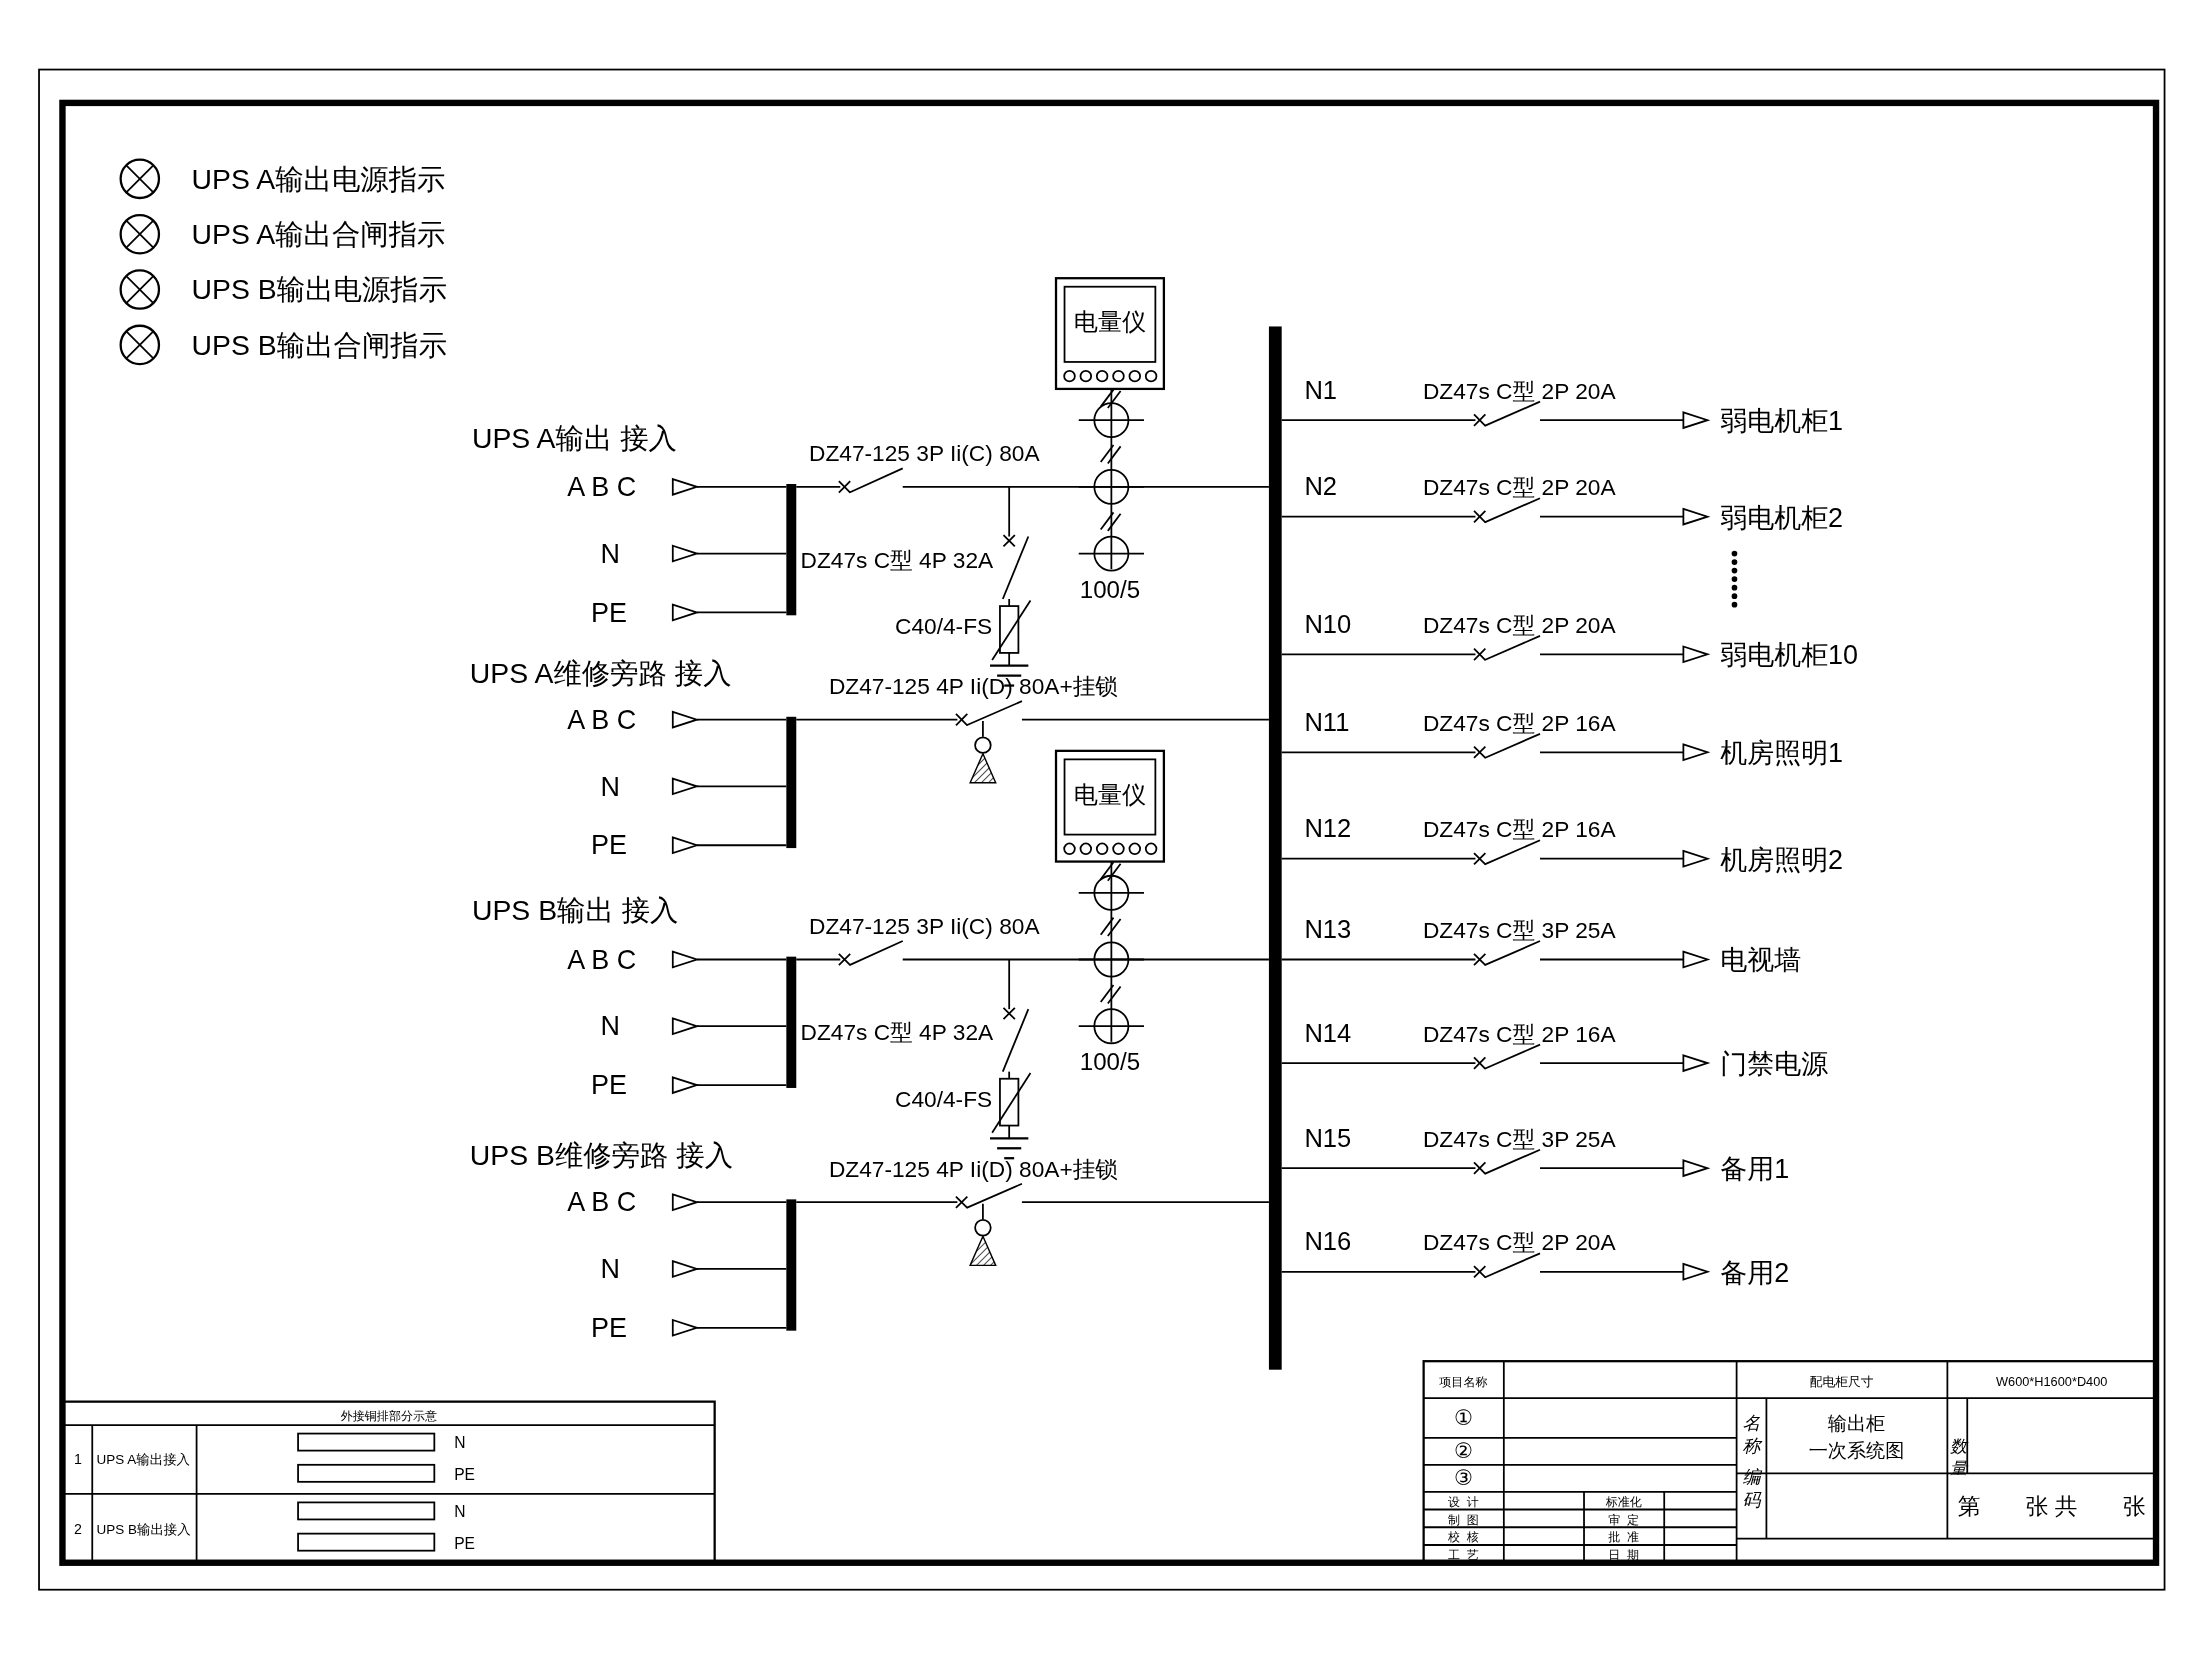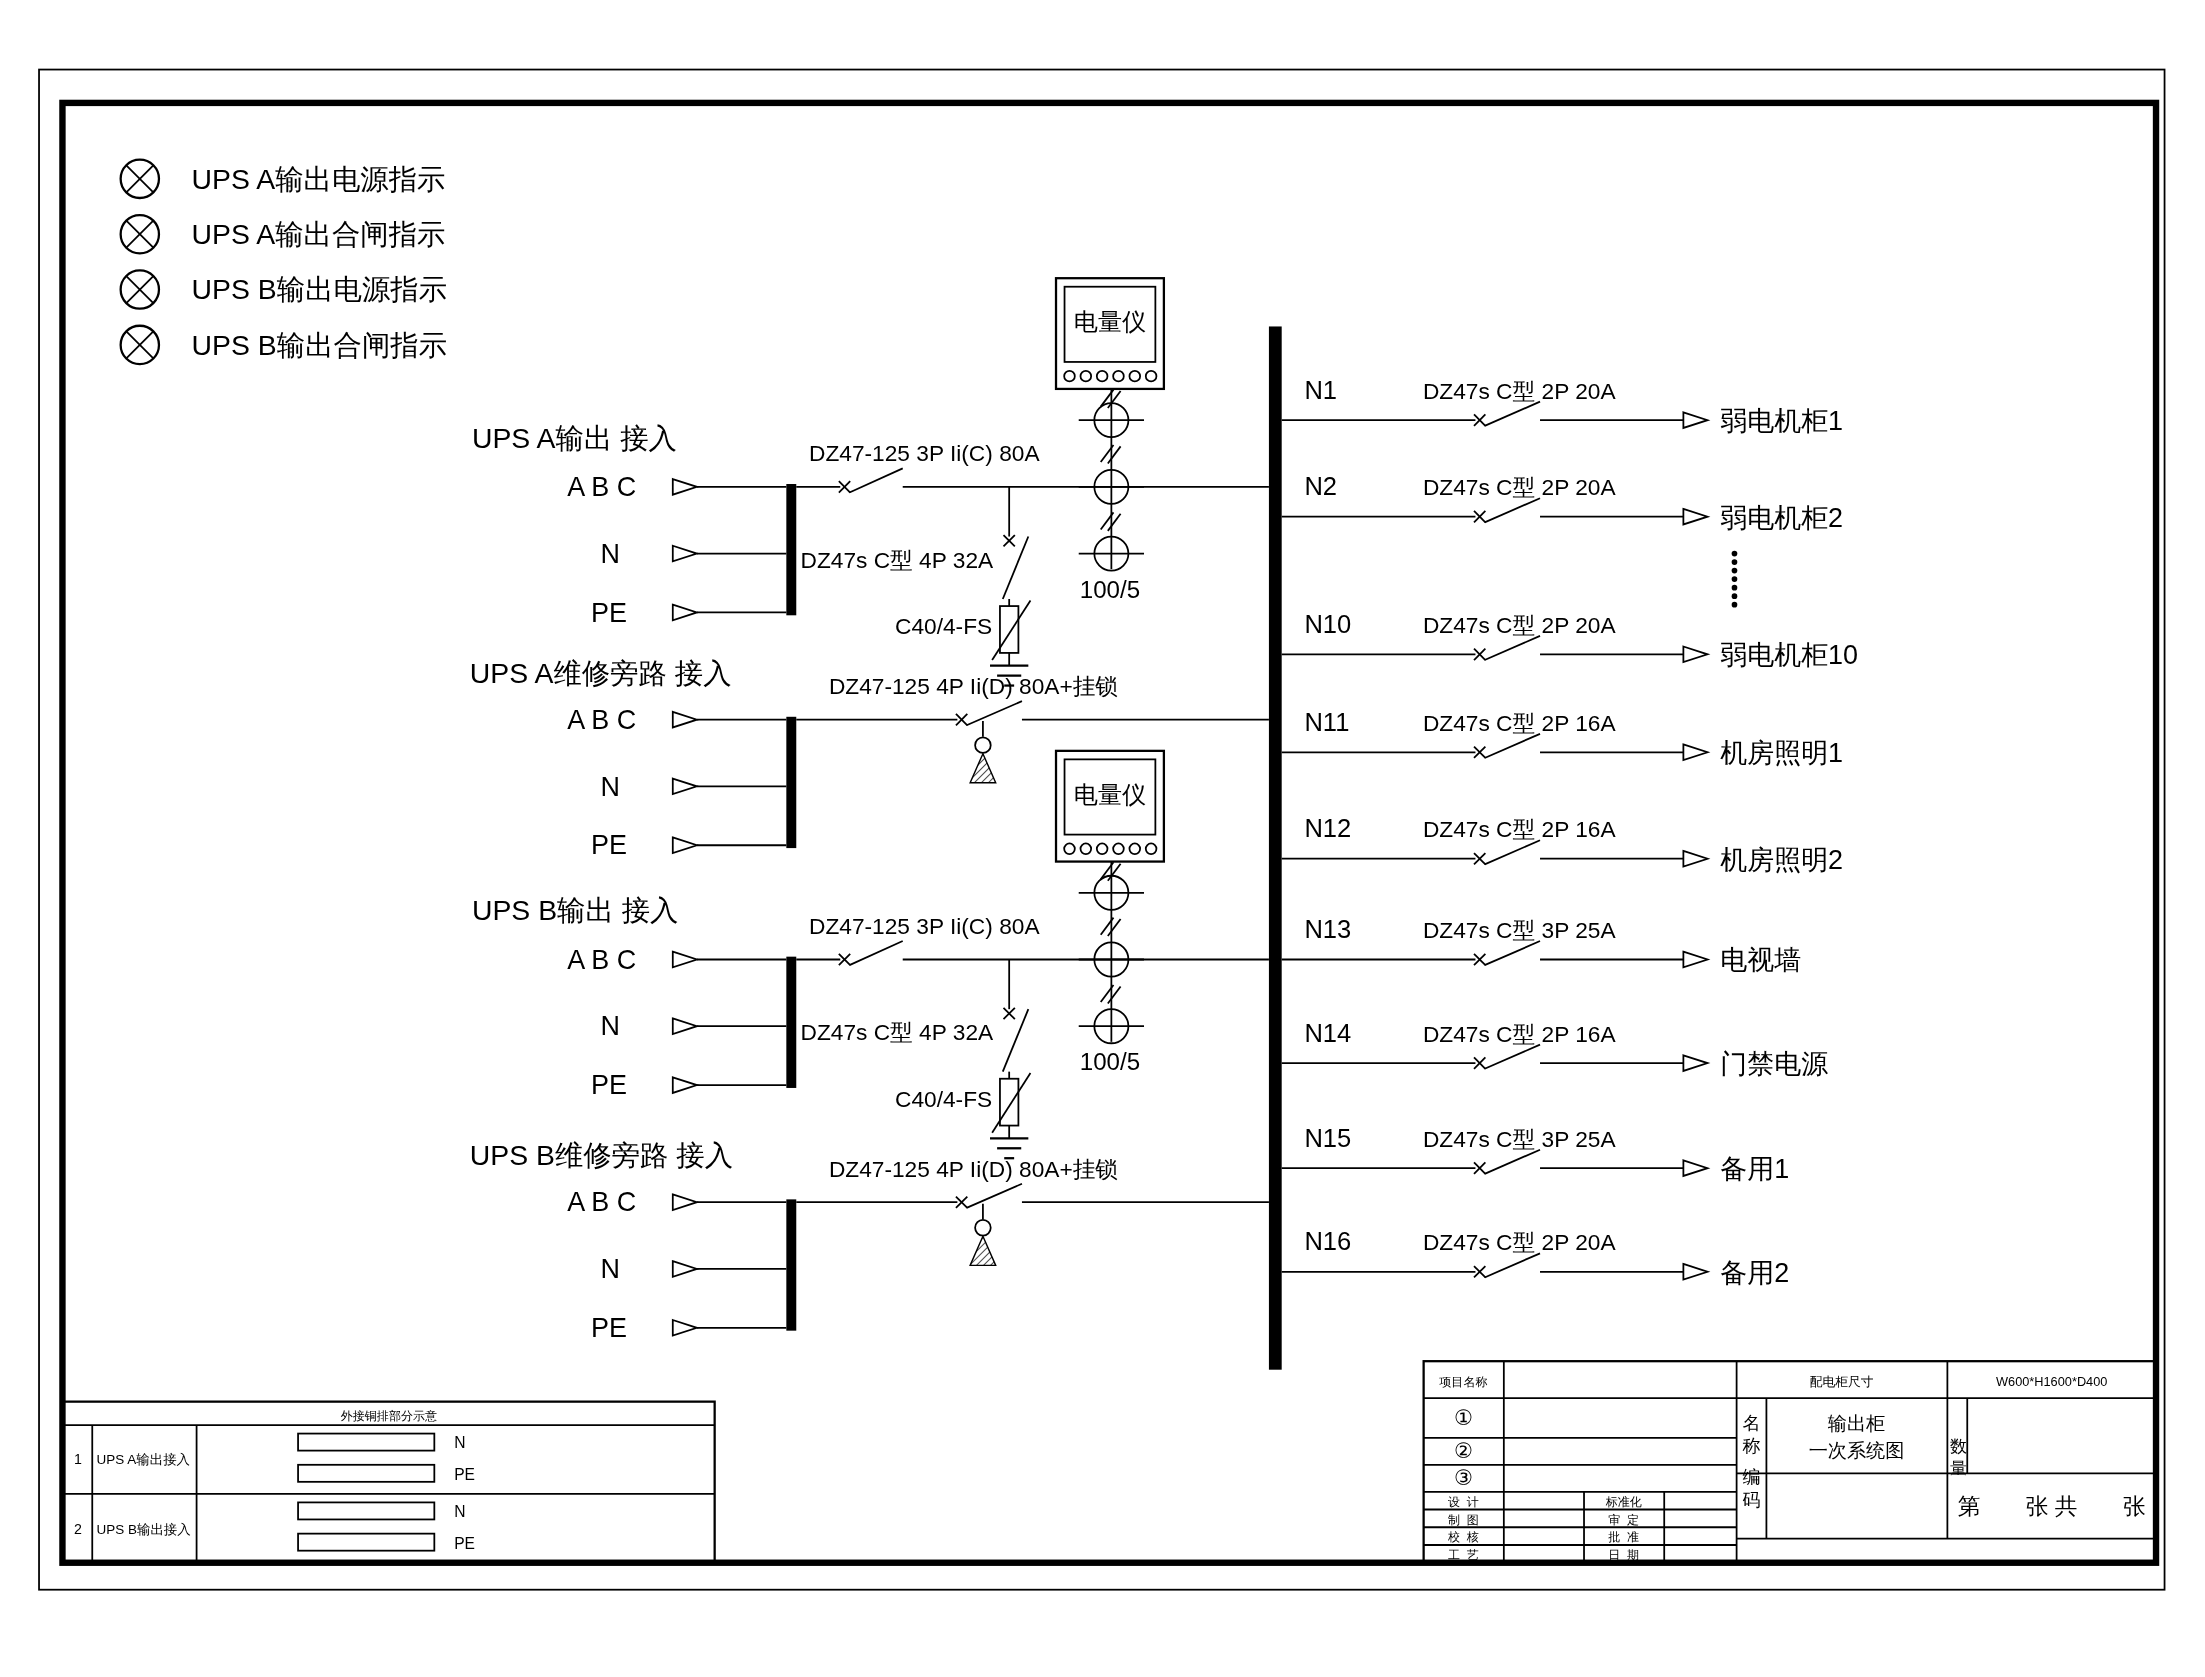--- a/index.html
+++ b/index.html
@@ -10,21 +10,21 @@
   .ln{stroke:#000;stroke-width:2.5;fill:none;}
   .ln3{stroke:#000;stroke-width:3.2;fill:none;}
   .sym{stroke:#000;stroke-width:2.5;fill:#fff;}
   .blk{fill:#000;stroke:none;}
   .t40{font-size:40px;} .t38{font-size:38px;} .t36{font-size:36px;}
   .t34{font-size:34px;} .t32{font-size:32px;} .t30{font-size:30px;}
   .t27{font-size:27px;} .t25{font-size:18px;} .t24{font-size:17px;}
   .t22{font-size:22px;} .t20{font-size:20px;} .t19{font-size:19px;}
   .mid{text-anchor:middle;} .end{text-anchor:end;}
   .vlabel{position:absolute;width:21px;color:#000;word-break:break-all;
-          line-height:1.28;text-align:center;}
+          line-height:1.28;text-align:center;font-style:italic;}
 </style>
 </head>
 <body>
 
 <div class="sheet">
 <svg width="2205" height="1677" viewBox="0 0 3107 2363">
   <defs>
     <g id="arrowR">
           <polygon class="sym" points="0,-11 34,0 0,11"></polygon>
         </g>

